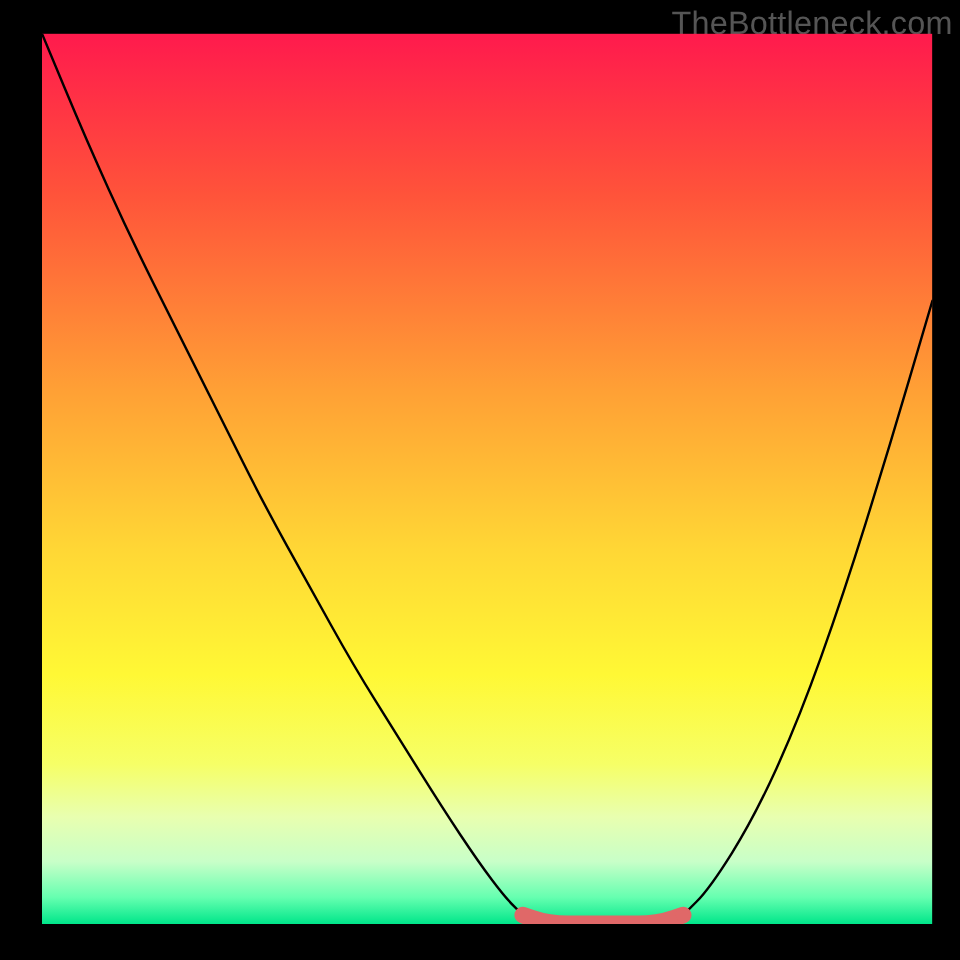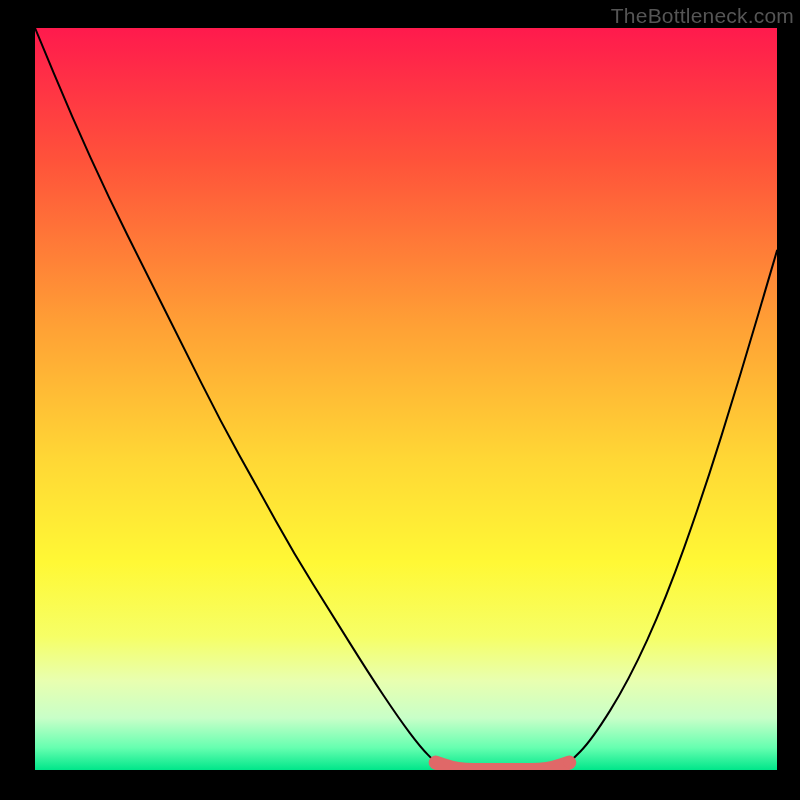--- a/index.html
+++ b/index.html
@@ -21,21 +21,21 @@
     left: 35px;
     top: 28px;
     width: 742px;
     height: 742px;
   }
   #attribution {
     position: absolute;
     top: 4px;
     right: 6px;
     color: #555555;
-    font-size: 21px;
+    font-size: 27px;
     font-weight: 500;
     letter-spacing: 0.2px;
   }
 </style>
 </head>
 <body>
 
 <div id="container">
   <div id="attribution">TheBottleneck.com</div>
   <svg id="plot" viewBox="0 0 742 742" preserveAspectRatio="none">

